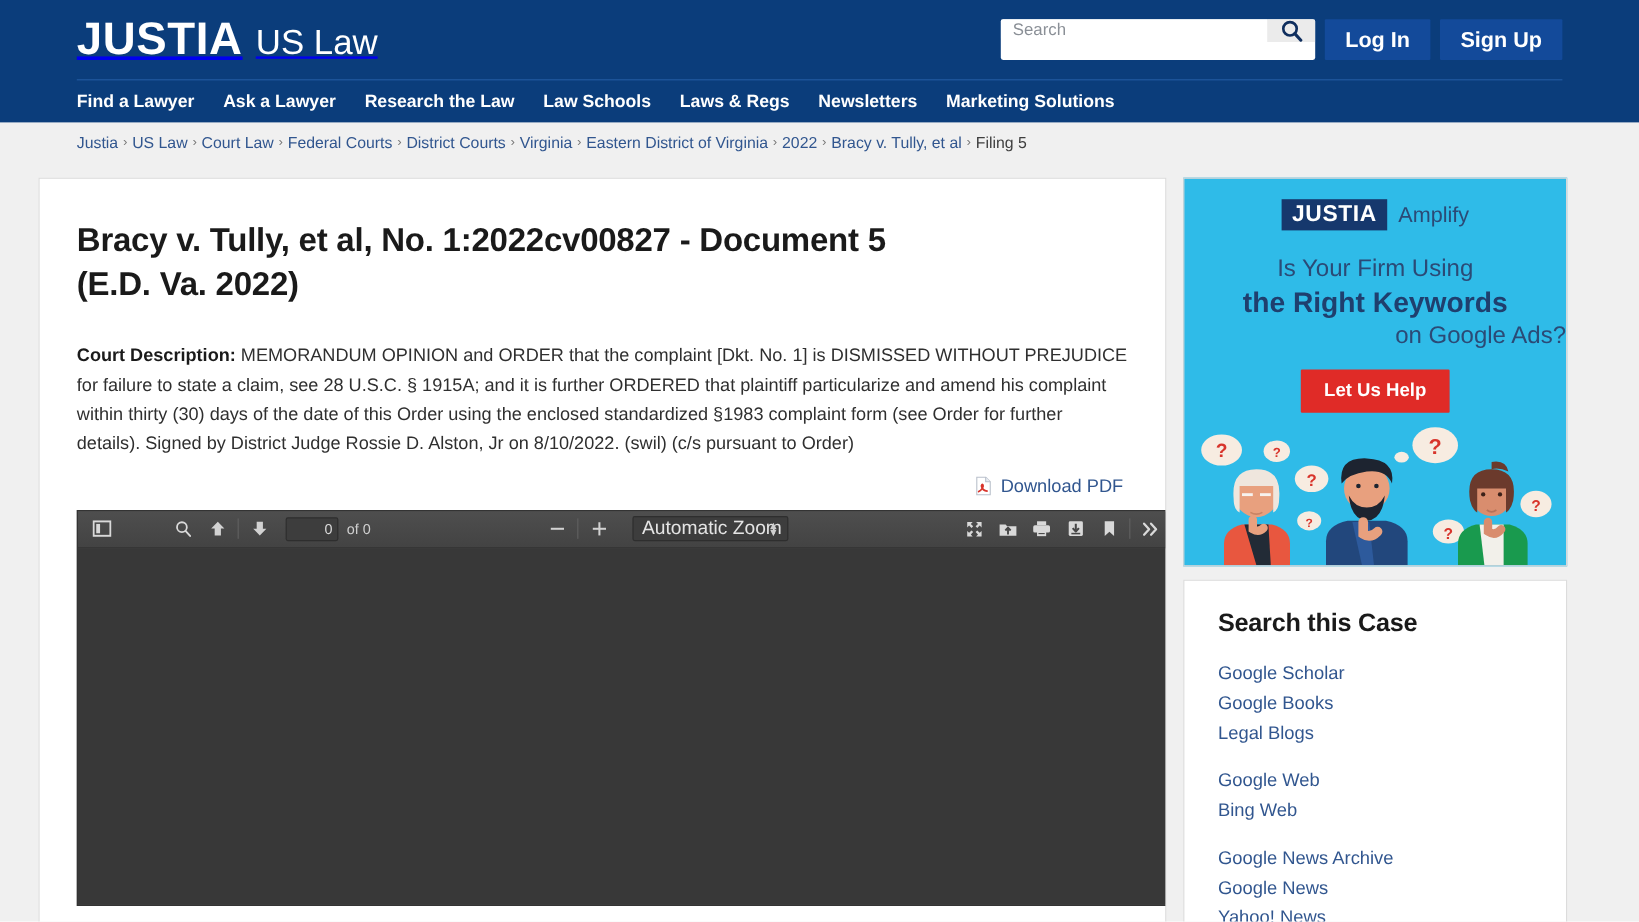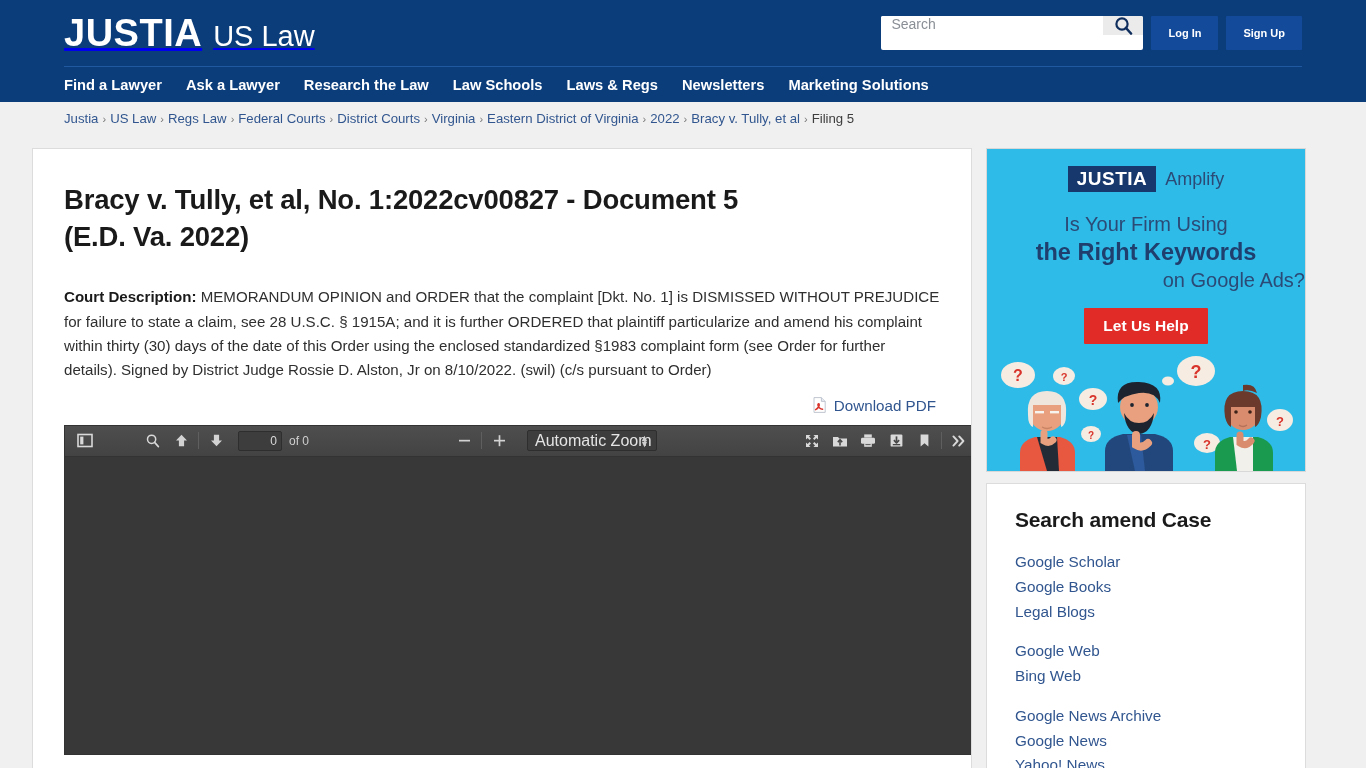--- a/index.html
+++ b/index.html
@@ -78,21 +78,21 @@
     justify-content: center;
     cursor: pointer;
   }
   .search-btn svg { display: block; }
   .hdr-btn {
     height: 34px;
     padding: 0 17px;
     background: #134a9a;
     color: #ffffff;
     border: none;
-    font-size: 11px;
+    font-size: 18px;
     font-weight: bold;
     font-family: "Liberation Sans", sans-serif;
     cursor: pointer;
     border-radius: 1px;
     display: flex;
     align-items: center;
   }
   .header-divider {
     height: 1px;
     background: #2159a0;
@@ -355,21 +355,21 @@
     <a class="nav-link" href="#">Newsletters</a>
     <a class="nav-link" href="#">Marketing Solutions</a>
   </nav>
 </header>
 
 <div class="breadcrumb-bar">
   <a class="crumb-link" href="#">Justia</a>
   <span class="crumb-sep">›</span>
   <a class="crumb-link" href="#">US Law</a>
   <span class="crumb-sep">›</span>
-  <a class="crumb-link" href="#">Regs Law</a>
+  <a class="crumb-link" href="#">Court Law</a>
   <span class="crumb-sep">›</span>
   <a class="crumb-link" href="#">Federal Courts</a>
   <span class="crumb-sep">›</span>
   <a class="crumb-link" href="#">District Courts</a>
   <span class="crumb-sep">›</span>
   <a class="crumb-link" href="#">Virginia</a>
   <span class="crumb-sep">›</span>
   <a class="crumb-link" href="#">Eastern District of Virginia</a>
   <span class="crumb-sep">›</span>
   <a class="crumb-link" href="#">2022</a>
@@ -607,21 +607,21 @@
           <path d="M256 44 Q268 42 270 52 Q262 48 256 50 Z" fill="#6b3a2c"></path>
           <circle cx="249" cy="71" r="1.8" fill="#3c2119"></circle>
           <circle cx="263" cy="71" r="1.8" fill="#3c2119"></circle>
           <path d="M252 84 Q256 87 260 84" stroke="#b5715a" stroke-width="1.4" fill="none"></path>
           <path d="M253 94 L253 102 Q259 106 264 100" stroke="#d98d6e" stroke-width="7" fill="none" stroke-linecap="round"></path>
         </svg>
       </div>
     </div>
 
     <div class="sidebar-card">
-      <h2 class="sidebar-title">Search amend Case</h2>
+      <h2 class="sidebar-title">Search this Case</h2>
 
       <div class="link-group">
         <a class="side-link" href="#">Google Scholar</a>
         <a class="side-link" href="#">Google Books</a>
         <a class="side-link" href="#">Legal Blogs</a>
       </div>
 
       <div class="link-group">
         <a class="side-link" href="#">Google Web</a>
         <a class="side-link" href="#">Bing Web</a>

